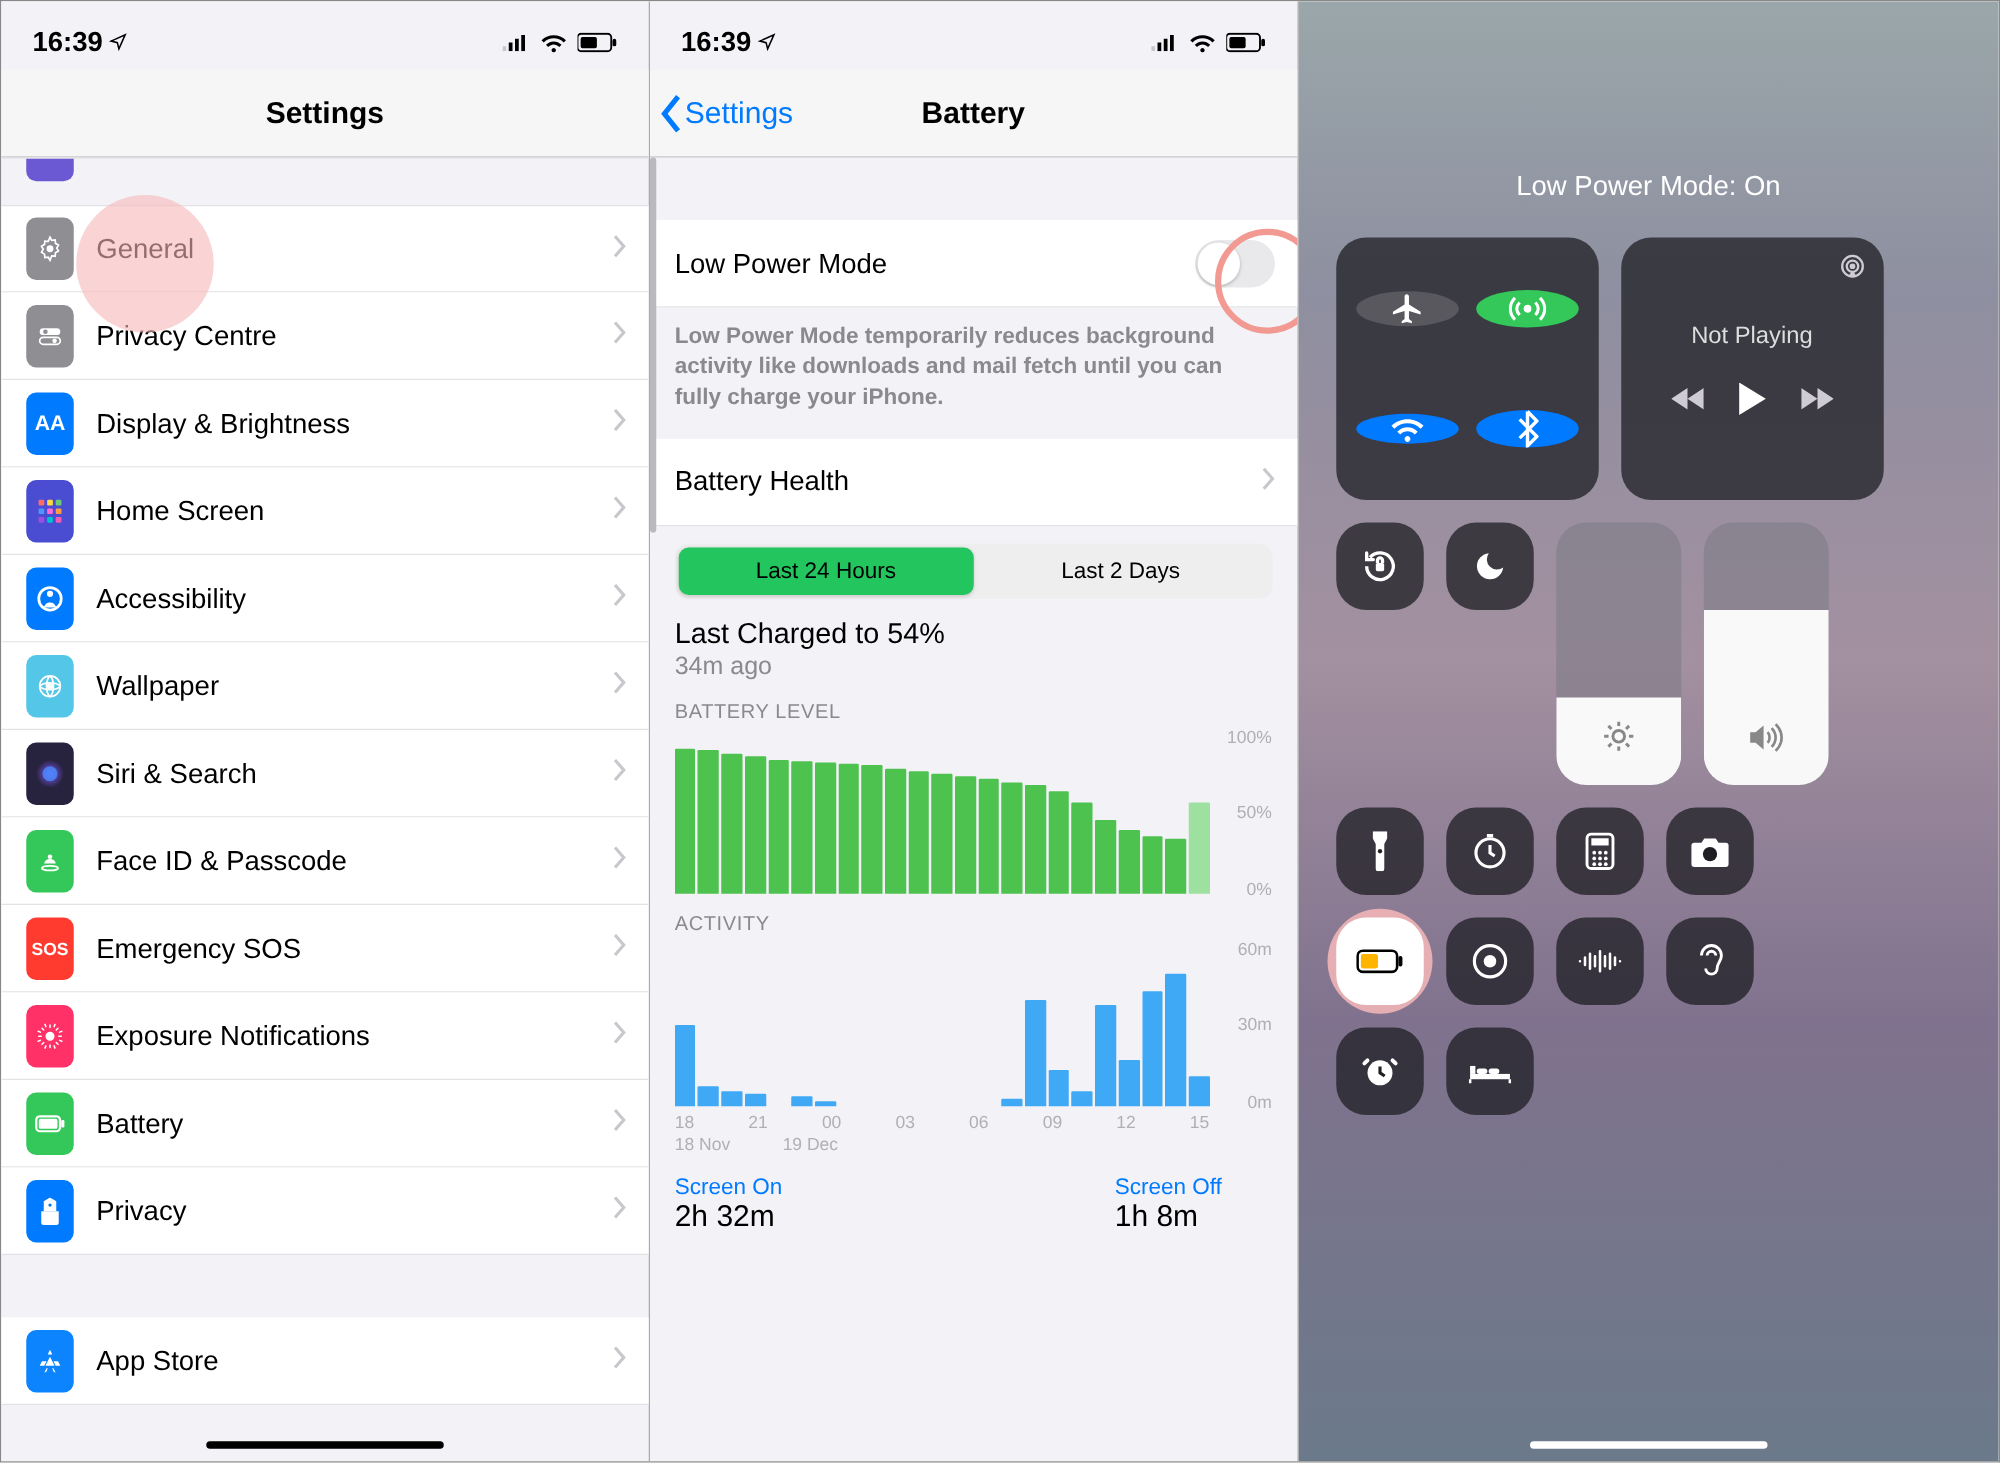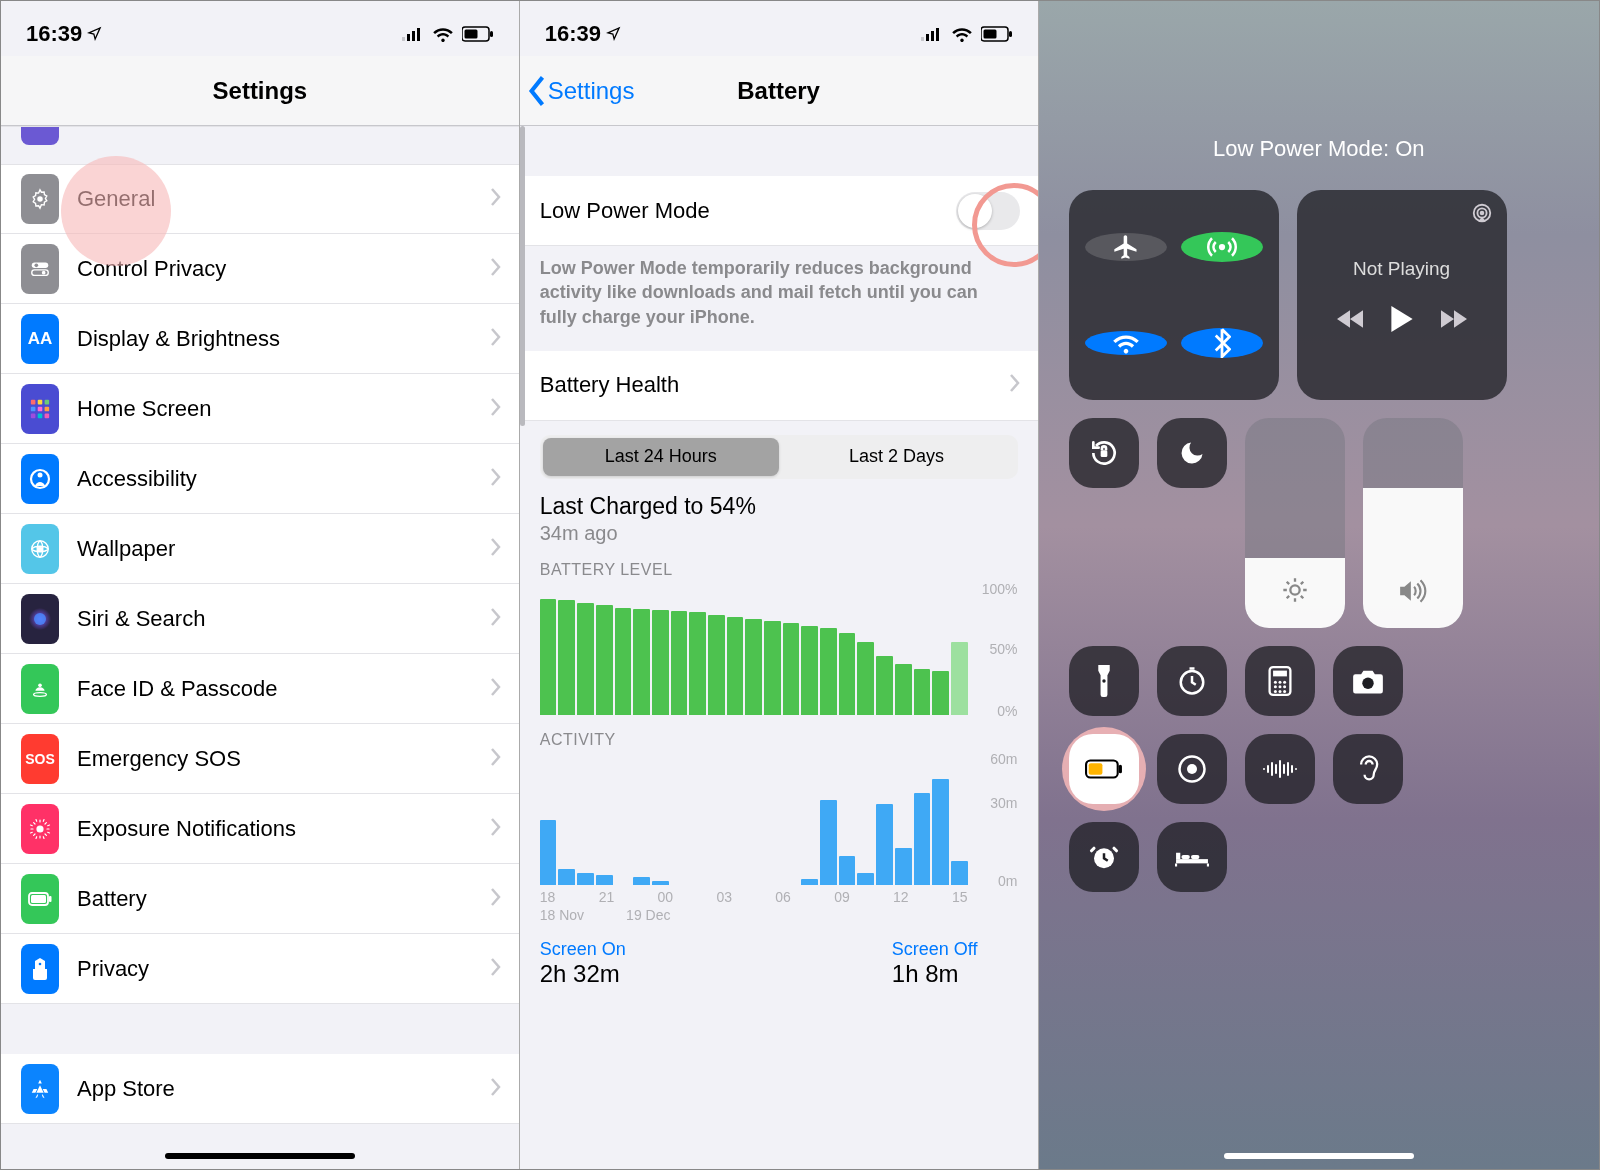--- a/index.html
+++ b/index.html
@@ -25,21 +25,21 @@
 .row .icon { width: 38px; height: 50px; border-radius: 8px; margin-right: 18px; display: flex; align-items: center; justify-content: center; color: #fff; flex-shrink: 0; }
 .row .label { font-size: 22px; color: #000; }
 .row .chev { position: absolute; right: 18px; color: #c7c7cc; }
 .row.short { height: 22px; background: transparent; border-top: 1px solid #e3e3e7; border-bottom: none; }
 .gap { height: 16px; }
 .gap-lg { height: 50px; }
 .desc { padding: 10px 20px 22px; color: #8a8a8d; font-size: 18px; line-height: 1.35; font-weight: bold; }
 
 .seg { margin: 14px 20px; background: #eeeeef; border-radius: 10px; height: 44px; display: flex; padding: 3px; }
 .seg-item { flex: 1; display: flex; align-items: center; justify-content: center; font-size: 18px; font-weight: 500; border-radius: 8px; }
-.seg-item.active { background: #a3a3a3; box-shadow: 0 1px 3px rgba(0,0,0,.15); }
+.seg-item.active { background: #22c55e; box-shadow: 0 1px 3px rgba(0,0,0,.15); }
 
 .hdr-chart { color: #8a8a8d; font-size: 16px; letter-spacing: .5px; padding: 16px 20px 6px; }
 .chart { height: 130px; margin: 0 20px; position: relative; display: flex; align-items: flex-end; gap: 2px; padding-right: 50px; }
 .chart .bar { flex: 1; background: #4dc24f; border-radius: 1px 1px 0 0; }
 .chart.blue .bar { background: #3fa9f5; }
 .chart .ylabel { position: absolute; right: 0; font-size: 14px; color: #b0b0b4; }
 .xaxis { display: flex; justify-content: space-between; margin: 4px 70px 0 20px; font-size: 14px; color: #b0b0b4; }
 .sublabels { display: flex; margin: 2px 20px 0; color: #b0b0b4; font-size: 14px; gap: 42px; }
 
 .bottom-stats { display: flex; justify-content: space-between; padding: 16px 60px 0 20px; gap: 45px; }
@@ -133,21 +133,21 @@
       </div>
       <div class="row">
         <div class="icon" style="background:#8e8e93">
           <svg width="22" height="22" viewBox="0 0 24 24" fill="#fff">
             <rect x="3" y="5" width="18" height="6" rx="3"></rect>
             <rect x="3" y="13" width="18" height="6" rx="3" fill="none" stroke="#fff" stroke-width="1.5"></rect>
             <circle cx="8" cy="8" r="2" fill="#8e8e93"></circle>
             <circle cx="16" cy="16" r="2"></circle>
           </svg>
         </div>
-    <span class="label">Control Privacy</span>
+    <span class="label">Privacy Centre</span>
     <span class="chev"><svg width="10" height="18" viewBox="0 0 10 18">
             <path d="M1 1l7 8-7 8" fill="none" stroke="#c7c7cc" stroke-width="2.5"></path>
           </svg></span>
       </div>
       <div class="row">
         <div class="icon" style="background:#007aff">
           <span style="font-size:17px;font-weight:700;color:#fff">AA</span>
         </div>
     <span class="label">Display &amp; Brightness</span>
     <span class="chev"><svg width="10" height="18" viewBox="0 0 10 18">
@@ -374,21 +374,21 @@
       <div class="bar" style="height: 73.2px;"></div>
       <div class="bar" style="height: 58.56px;"></div>
       <div class="bar" style="height: 51.24px;"></div>
       <div class="bar" style="height: 46.36px;"></div>
       <div class="bar" style="height: 43.92px;"></div>
       <div class="bar" style="height: 73.2px; background: rgb(157, 224, 159);"></div>
     </div>
   <div class="hdr-chart">ACTIVITY</div>
   <div class="chart blue" id="chart-activity">
     <span class="ylabel" style="top:-4px">60m</span>
-    <span class="ylabel" style="top:40px">30m</span>
+    <span class="ylabel" style="top:56px">30m</span>
     <span class="ylabel" style="bottom:-4px">0m</span>
   <div class="bar" style="height: 65.0667px;"></div>
       <div class="bar" style="height: 16.2667px;"></div>
       <div class="bar" style="height: 12.2px;"></div>
       <div class="bar" style="height: 10.1667px;"></div>
       <div class="bar" style="height: 0px;"></div>
       <div class="bar" style="height: 8.13333px;"></div>
       <div class="bar" style="height: 4.06667px;"></div>
       <div class="bar" style="height: 0px;"></div>
       <div class="bar" style="height: 0px;"></div>

